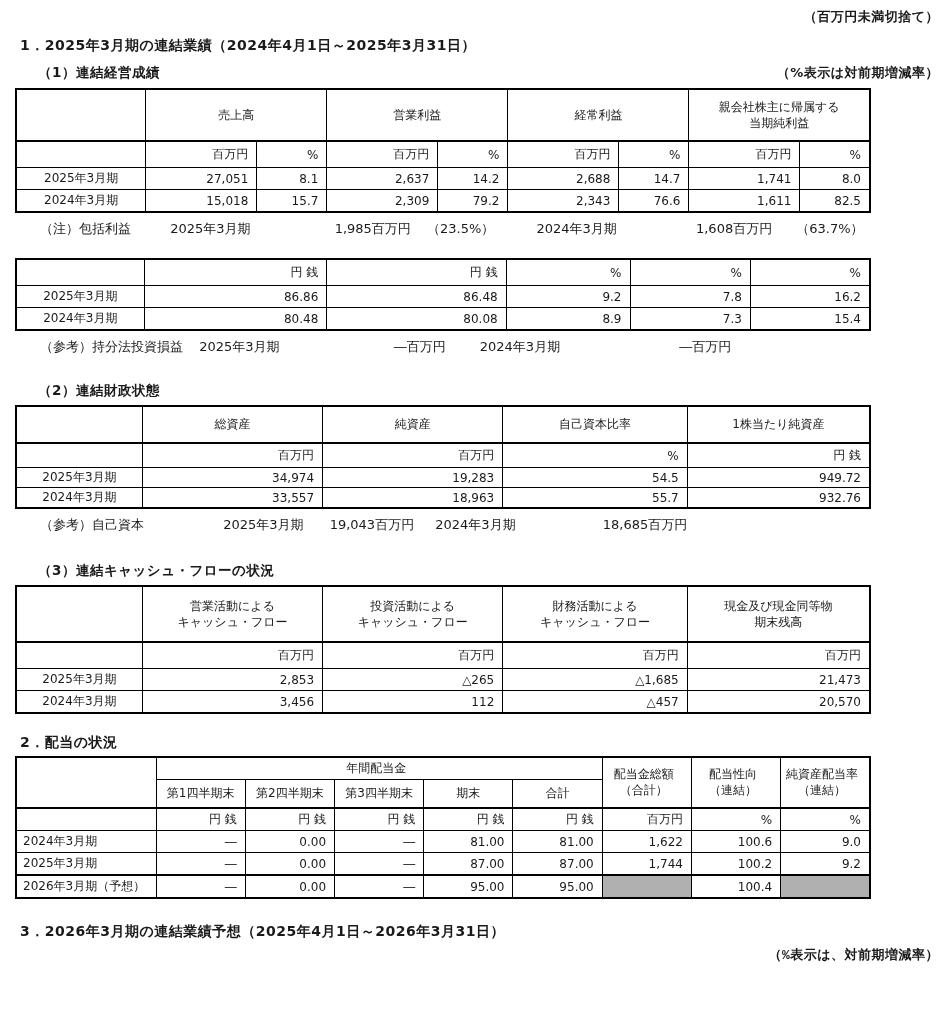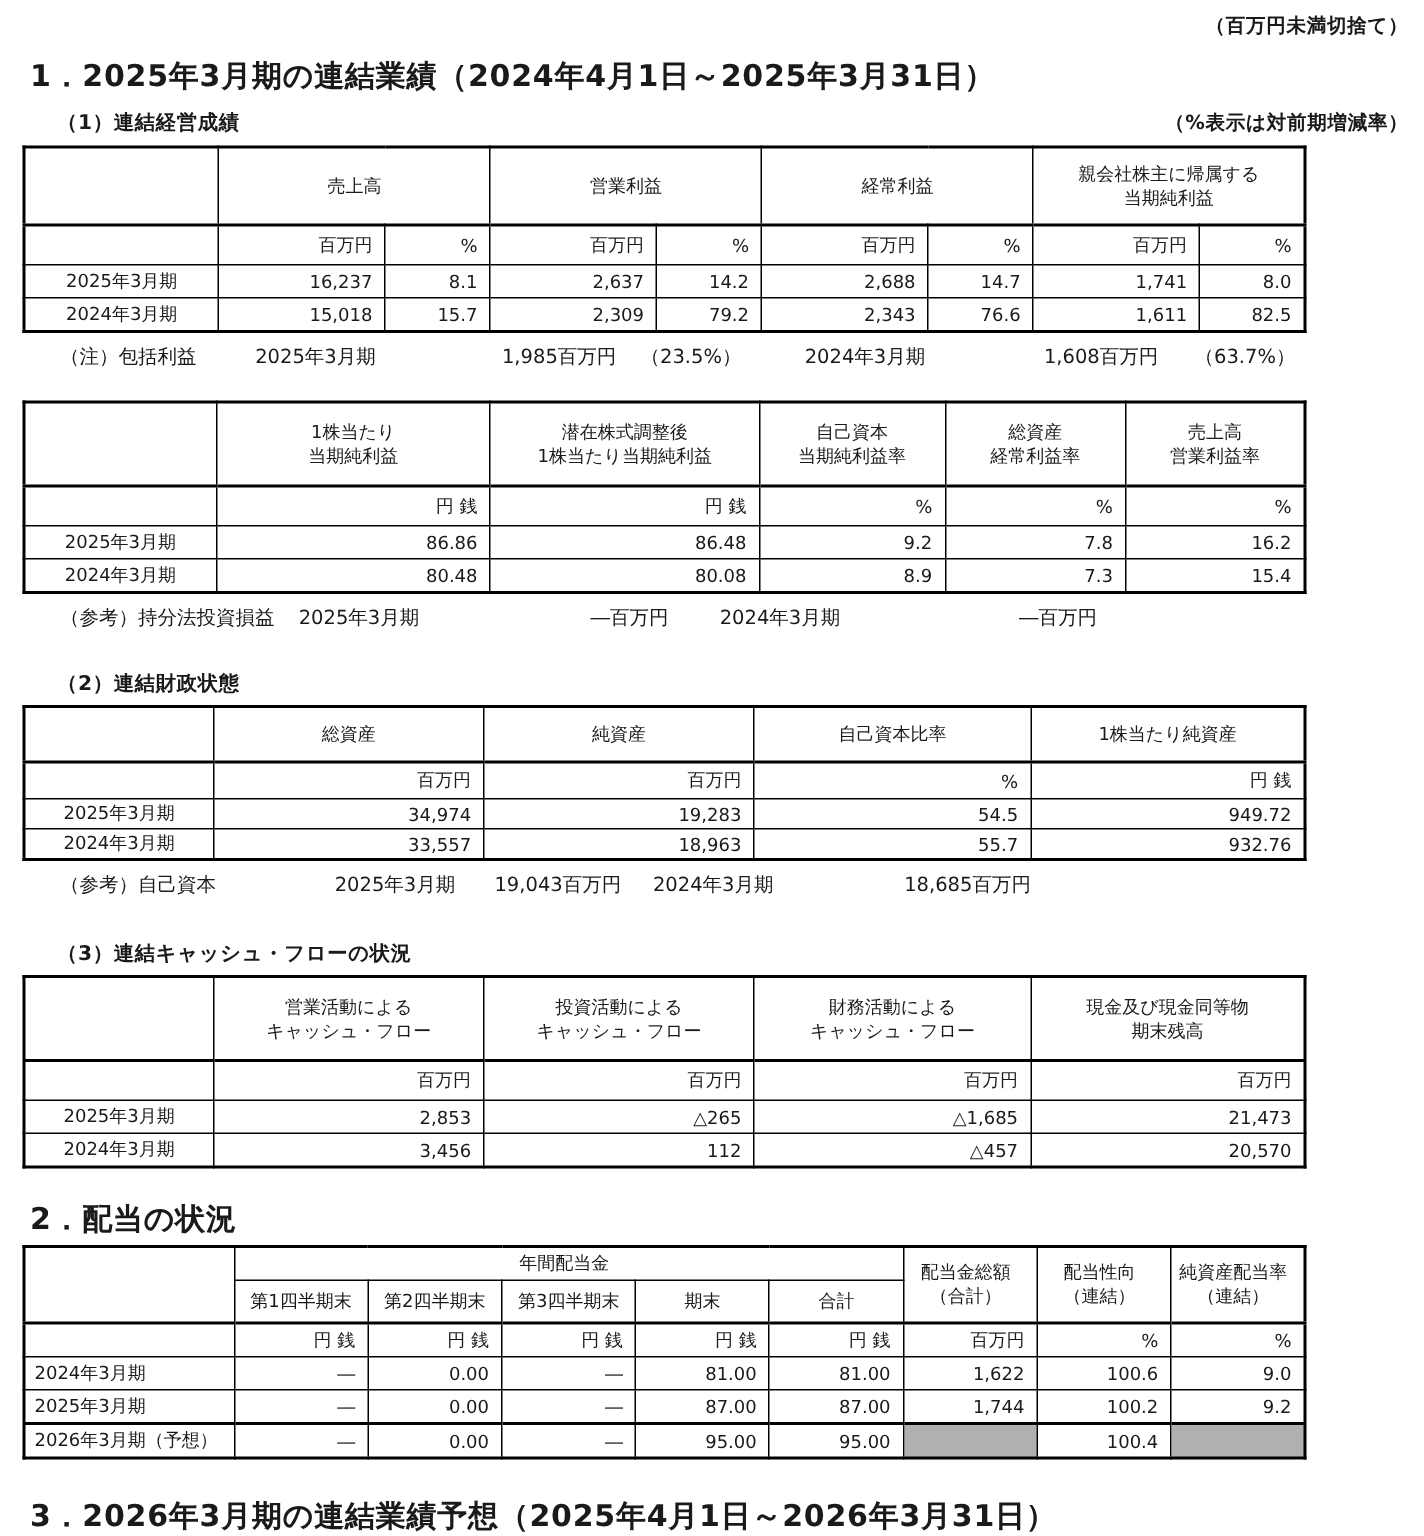--- a/index.html
+++ b/index.html
@@ -5,21 +5,21 @@
   html,body{margin:0;padding:0;background:#fff;}
   body{
     width:949px;height:1024px;box-sizing:border-box;
     padding:6px 10px 0 15px;
     font-family:"DejaVu Sans",sans-serif;
     color:#1a1a1a;font-size:13px;
     -webkit-font-smoothing:antialiased;
   }
   .right-note{text-align:right;font-weight:bold;font-size:13px;letter-spacing:.5px;}
   .top-note{margin-top:2px;}
-  .h-main{font-weight:bold;font-size:20px;margin:11px 0 0 5px;letter-spacing:.5px;}
+  .h-main{font-weight:bold;font-size:14px;margin:11px 0 0 5px;letter-spacing:.5px;}
   .sub-row{display:flex;justify-content:space-between;align-items:flex-end;margin-top:9px;}
   .h-sub{font-weight:bold;font-size:13.5px;margin-left:23px;letter-spacing:.5px;}
   .sub-note{font-weight:bold;font-size:13px;letter-spacing:.5px;margin-left:24px;}
 
   table.tbl{
     border-collapse:collapse;table-layout:fixed;width:856px;
     border:2px solid #000;font-size:12px;
   }
   .tbl th,.tbl td{
     border:1px solid #000;padding:0 8px 0 2px;
@@ -102,21 +102,21 @@
     <td class="unit">%</td>
     <td class="unit">百万円</td>
     <td class="unit">%</td>
     <td class="unit">百万円</td>
     <td class="unit">%</td>
     <td class="unit">百万円</td>
     <td class="unit">%</td>
   </tr>
   <tr class="dr">
     <td class="rl">2025年3月期</td>
-    <td class="num">16,237</td>
+    <td class="num">27,051</td>
     <td class="num">8.1</td>
     <td class="num">2,637</td>
     <td class="num">14.2</td>
     <td class="num">2,688</td>
     <td class="num">14.7</td>
     <td class="num">1,741</td>
     <td class="num">8.0</td>
   </tr>
   <tr class="dr">
     <td class="rl">2024年3月期</td>
@@ -145,43 +145,20 @@
 <table class="tbl t2 m-t2">
   <colgroup>
     <col style="width:15.0%">
       <col style="width:21.4%">
       <col style="width:21.0%">
     <col style="width:14.5%">
       <col style="width:14.1%">
       <col style="width:14.0%">
   </colgroup>
   <tbody>
-      <tr class="hr">
-    <th></th>
-    <th>
-          <div>1株当たり</div>
-          <div>当期純利益</div>
-        </th>
-    <th>
-          <div>潜在株式調整後</div>
-          <div>1株当たり当期純利益</div>
-        </th>
-    <th>
-          <div>自己資本</div>
-          <div>当期純利益率</div>
-        </th>
-    <th>
-          <div>総資産</div>
-          <div>経常利益率</div>
-        </th>
-    <th>
-          <div>売上高</div>
-          <div>営業利益率</div>
-        </th>
-  </tr>
   <tr class="ur">
     <td></td>
     <td class="unit">円 銭</td>
     <td class="unit">円 銭</td>
     <td class="unit">%</td>
     <td class="unit">%</td>
     <td class="unit">%</td>
   </tr>
   <tr class="dr">
     <td class="rl">2025年3月期</td>

